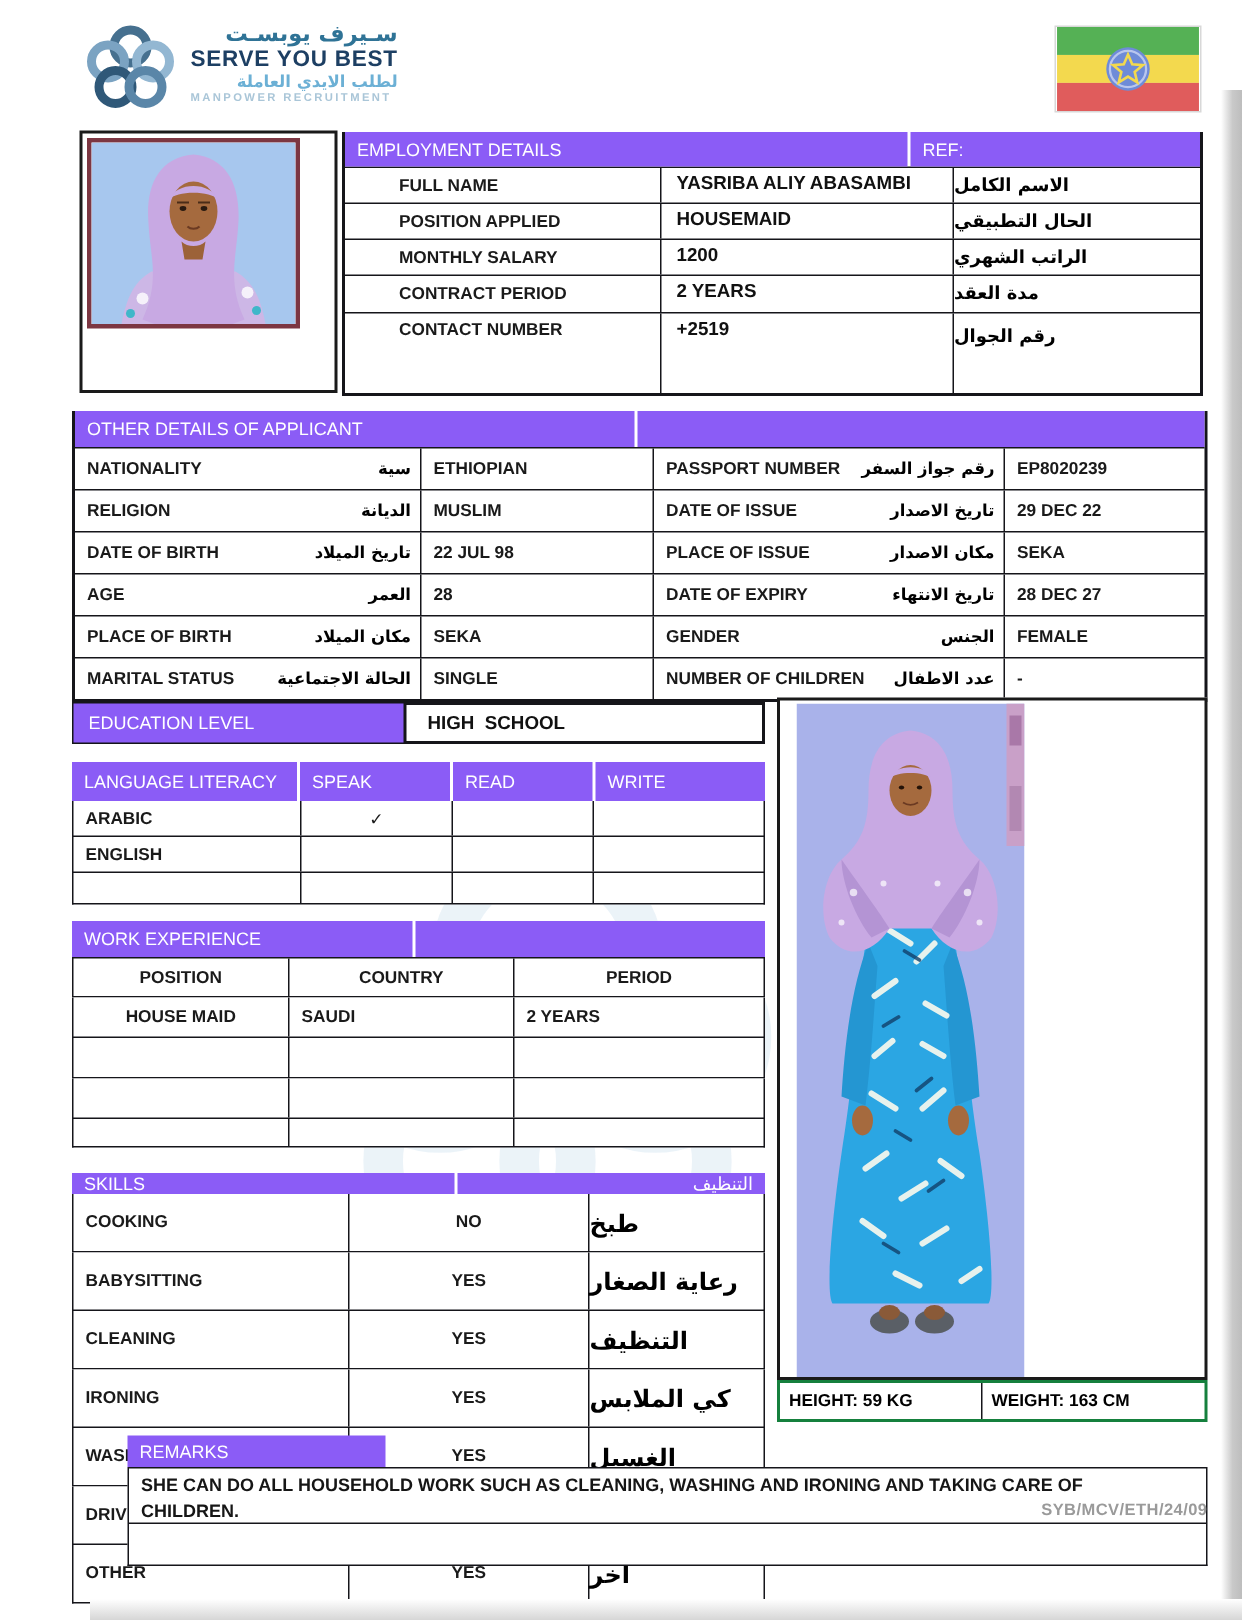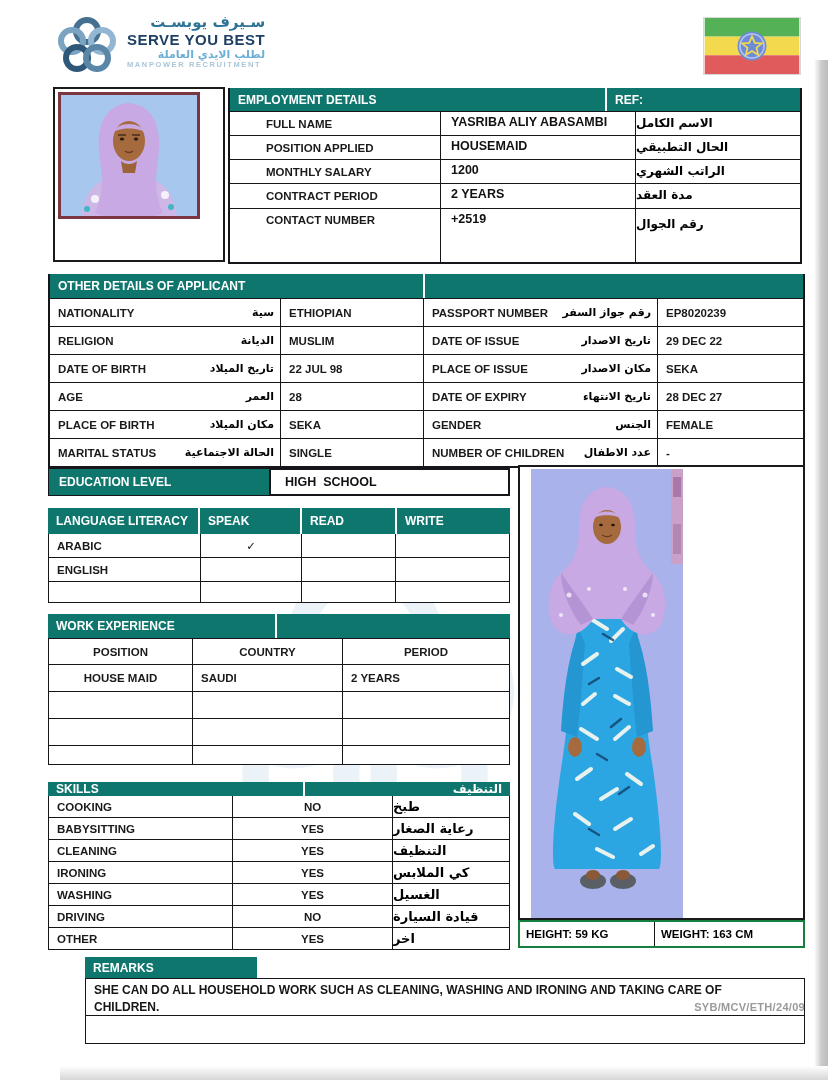--- a/index.html
+++ b/index.html
@@ -24,21 +24,21 @@
   .logo-ar { font-size:15px; font-weight:bold; color:#2f7396; }
   .logo-en { font-size:15px; font-weight:bold; color:#1d3f63; letter-spacing:.5px; }
   .logo-tag-ar { font-size:11px; font-weight:bold; color:#6cb0d5; }
   .logo-tag-en { font-size:7.5px; font-weight:bold; color:#aac6d8; letter-spacing:1.6px; }
 
   .flag { left:703px; top:17px; width:98px; height:58px; border:1px solid #d8d8d8; }
 
   
   .lbl { font-size:11.5px; font-weight:bold; color:#1a1a1a; }
   .val { font-size:12.5px; font-weight:bold; color:#111; }
-  .navy { background:#0f766e; color:#fff; font-weight:bold; }
+  .navy { background:#8b5cf6; color:#fff; font-weight:normal; }
 
   
   .portrait-box { left:53px; top:87px; width:172px; height:175px; background:#fff; border:2px solid #1a1a1a; }
   .portrait-photo { position:absolute; left:3px; top:3px; width:142px; height:127px; border:3px solid #7c3642; }
 
   
   .emp { left:228px; top:88px; width:574px; border:2px solid #15151a; border-top:none; }
   .emp-head { display:flex; gap:2px; background:#fff; height:23px; }
   .emp-head > div { display:flex; align-items:center; font-size:12px; padding-left:8px; }
   .emp-hl { width:375px; }
@@ -50,21 +50,21 @@
   .emp-c3 { flex:1; border-left:1.5px solid #15151a; justify-content:flex-end; padding-right:10px; font-size:12px; font-weight:bold; align-items:flex-start !important; padding-top:4px; }
 
   
   .other { left:48px; top:274px; width:757px; border:2px solid #15151a; border-top:none; }
   .other-head { position:relative; height:24px; display:flex; align-items:center; padding-left:8px; font-size:12px; }
   .other-head .split { position:absolute; left:373px; top:0; width:2px; height:100%; background:#fff; }
   .od-row { display:flex; border-top:1.5px solid #15151a; height:28px; }
   .od-row > div { display:flex; align-items:center; }
   .od-l { width:230px; justify-content:space-between; padding:0 6px 0 8px; }
   .od-v { width:143px; border-left:1.5px solid #15151a; padding-left:8px; }
-  .od-l2 { width:234px; border-left:1.5px solid #15151a; justify-content:space-between; padding:0 6px 0 8px; }
+  .od-l2 { width:234px; border-left:1.5px solid #15151a; justify-content:space-between; padding:0 6px 0 8px;margin-left:12px; }
   .od-v2 { flex:1; border-left:1.5px solid #15151a; padding-left:8px; }
   .od-ar { font-size:11px; font-weight:bold; }
 
   
   .edu { left:48px; top:468px; width:462px; height:28px; display:flex; }
   .edu-l { width:222px; display:flex; align-items:center; padding-left:10px; font-size:12px; border:1px solid #15151a; }
   .edu-v { flex:1; border:2px solid #15151a; border-left:1px solid #15151a; display:flex; align-items:center; padding-left:14px; background:#fff; white-space:pre; }
 
   
   .lang { left:48px; top:508px; width:462px; }
@@ -98,25 +98,25 @@
   .wk-row > div { display:flex; align-items:center; }
   .wk1 { width:143px; justify-content:center; }
   .wk2 { width:150px; border-left:1.5px solid #15151a; padding-left:8px; }
   .wk3 { flex:1; border-left:1.5px solid #15151a; padding-left:8px; }
   .wk-row.head .wk2, .wk-row.head .wk3 { padding-left:0; justify-content:center; }
 
   
   .skills { left:48px; top:782px; width:462px; }
   .skills-bar { position:relative; height:14px; display:flex; align-items:center; justify-content:space-between; padding:0 8px; font-size:12px; }
   .skills-bar .split { position:absolute; left:255px; top:0; width:2px; height:100%; background:#fff; }
-  .sk-row { display:flex; border:1.5px solid #15151a; border-top:none; height:22px; background:#fff; }
+  .sk-row { display:flex; border:1.5px solid #15151a; border-top:none; height:39px; background:#fff; }
   .sk-row > div { display:flex; align-items:center; }
   .sk1 { width:183px; padding-left:8px; }
   .sk2 { width:160px; border-left:1.5px solid #15151a; justify-content:center; }
-  .sk3 { flex:1; border-left:1.5px solid #15151a; justify-content:flex-end; padding-right:8px; font-size:13px; font-weight:bold; }
+  .sk3 { flex:1; border-left:1.5px solid #15151a; justify-content:flex-end; padding-right:8px; font-size:16px; font-weight:bold; }
 
   
   .remarks-tab { left:85px; top:957px; width:172px; height:21px; display:flex; align-items:center; padding-left:8px; font-size:12px; }
   .remarks-box { left:85px; top:978px; width:720px; height:38px; border:1.5px solid #15151a; background:#fff;
     font-size:12px; font-weight:bold; color:#161616; padding:3px 80px 0 8px; line-height:1.45; }
   .remarks-empty { left:85px; top:1016px; width:720px; height:28px; border:1.5px solid #15151a; border-top:none; background:#fff; }
   .doc-code { left:505px; top:1001px; width:300px; text-align:right; font-size:11px; font-weight:bold; color:#9a9a9a; letter-spacing:.3px; }
 </style>
 </head>
 <body>

